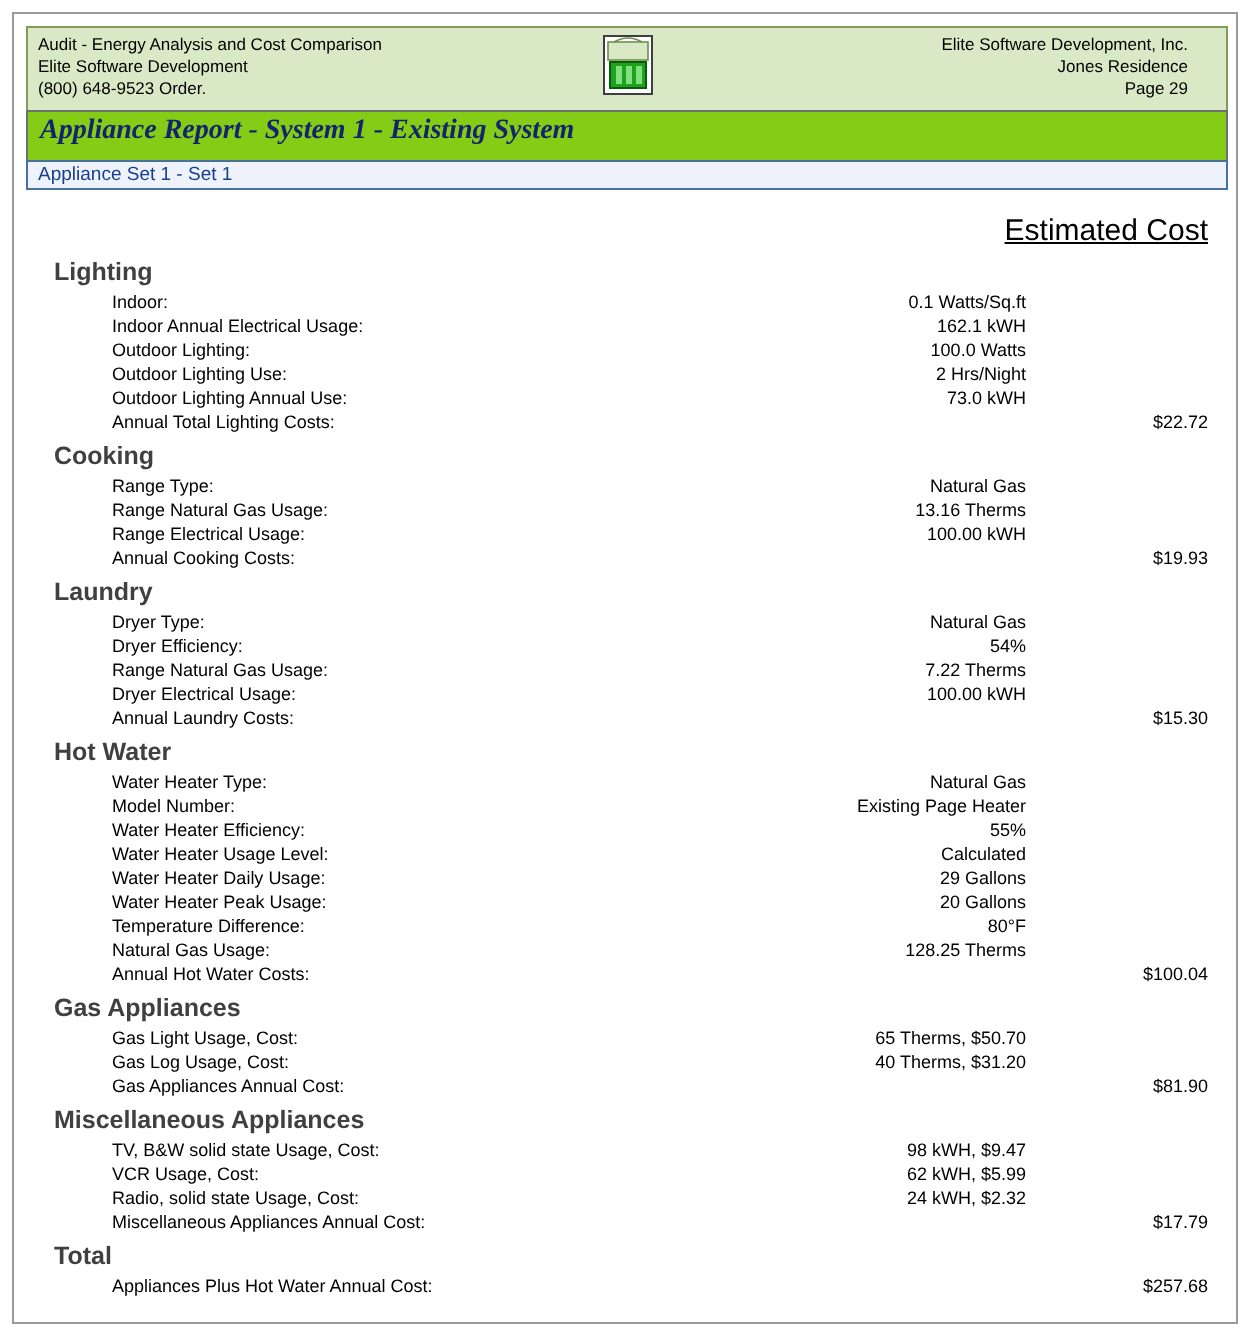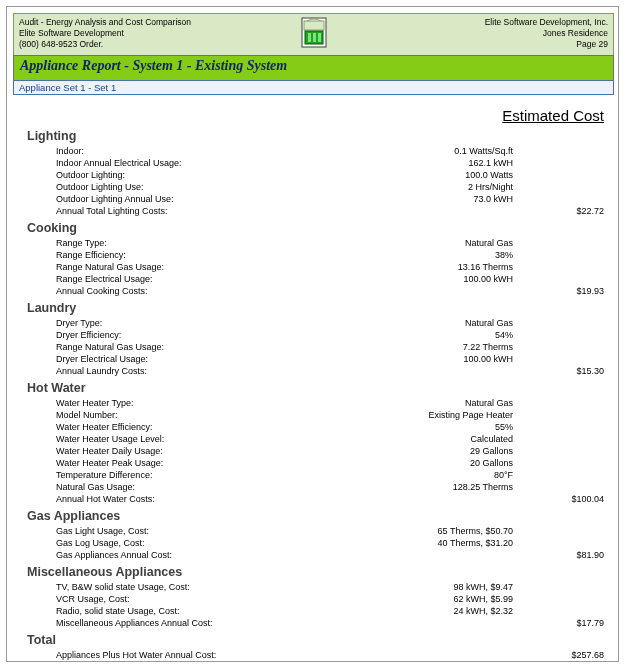--- a/index.html
+++ b/index.html
@@ -44,21 +44,21 @@
   .hdr-left {
     position: absolute;
     left: 5px;
     top: 3px;
     font-size: 8.5px;
     color: #000;
     line-height: 11px;
   }
   .hdr-right {
     position: absolute;
-    right: 5px;
+    right: 19px;
     top: 3px;
     text-align: right;
     font-size: 8.5px;
     color: #000;
     line-height: 11px;
   }
   .hdr-logo {
     position: absolute;
     left: 50%;
     top: 2px;
@@ -242,25 +242,20 @@
             <span class="cost">$22.72</span>
           </div>
           <div class="gap"></div>
           <div class="sec-title">Cooking</div>
           <div class="row">
             <span class="lbl">Range Type:</span>
             <span class="val">Natural Gas</span>
             <span class="cost"></span>
           </div>
           <div class="row">
-            <span class="lbl">Range Efficiency:</span>
-            <span class="val">38%</span>
-            <span class="cost"></span>
-          </div>
-          <div class="row">
             <span class="lbl">Range Natural Gas Usage:</span>
             <span class="val">13.16 Therms</span>
             <span class="cost"></span>
           </div>
           <div class="row">
             <span class="lbl">Range Electrical Usage:</span>
             <span class="val">100.00 kWH</span>
             <span class="cost"></span>
           </div>
           <div class="row">

